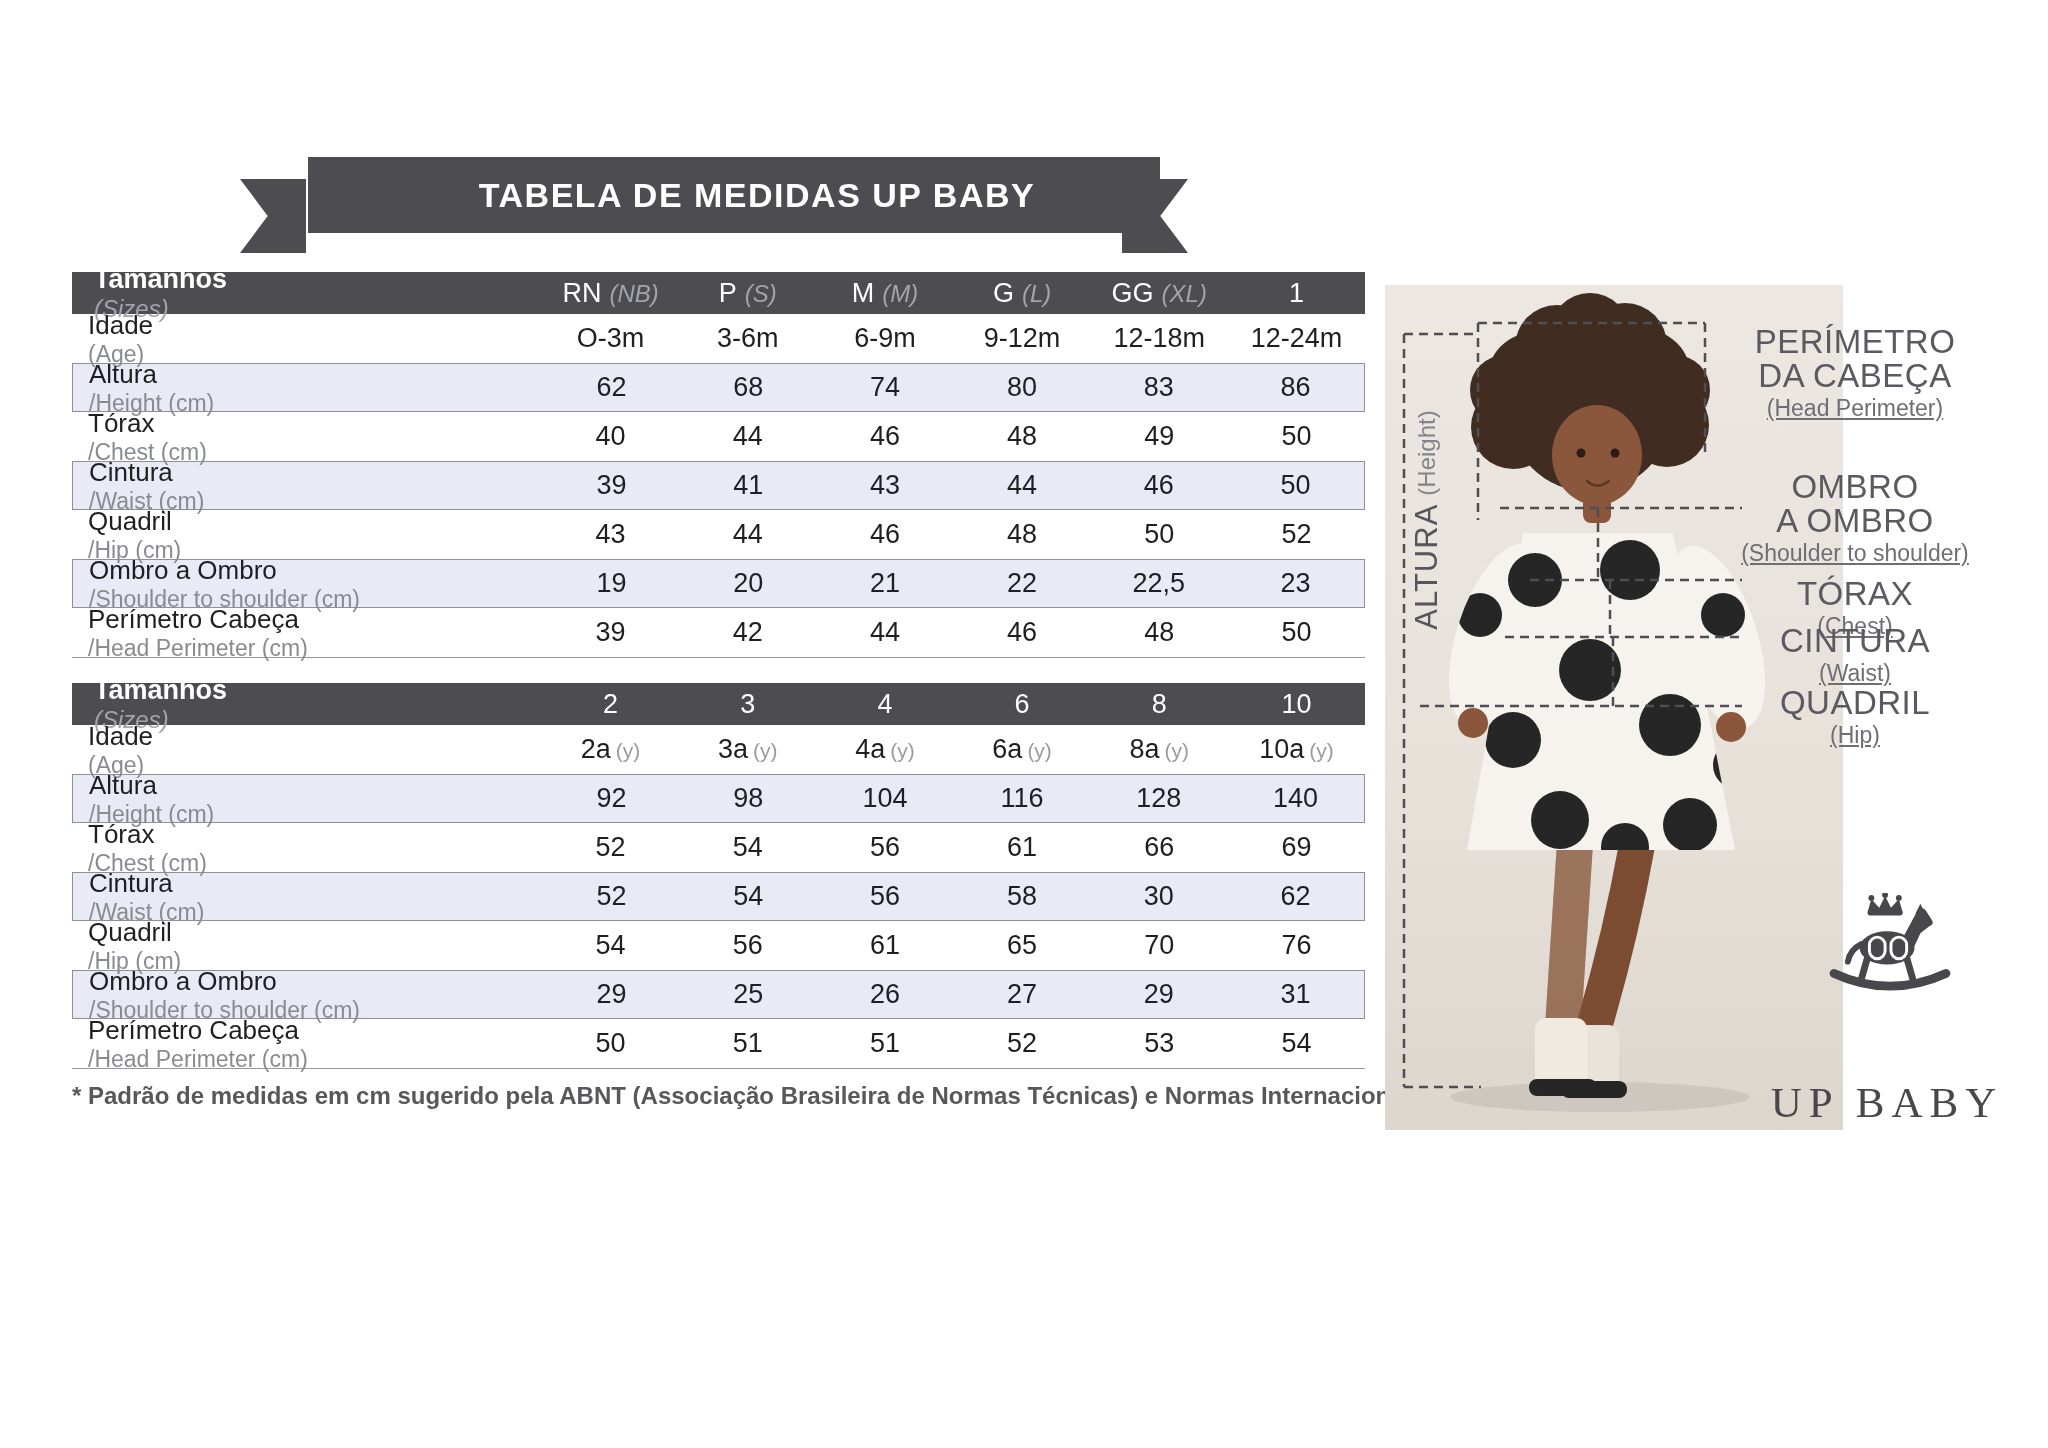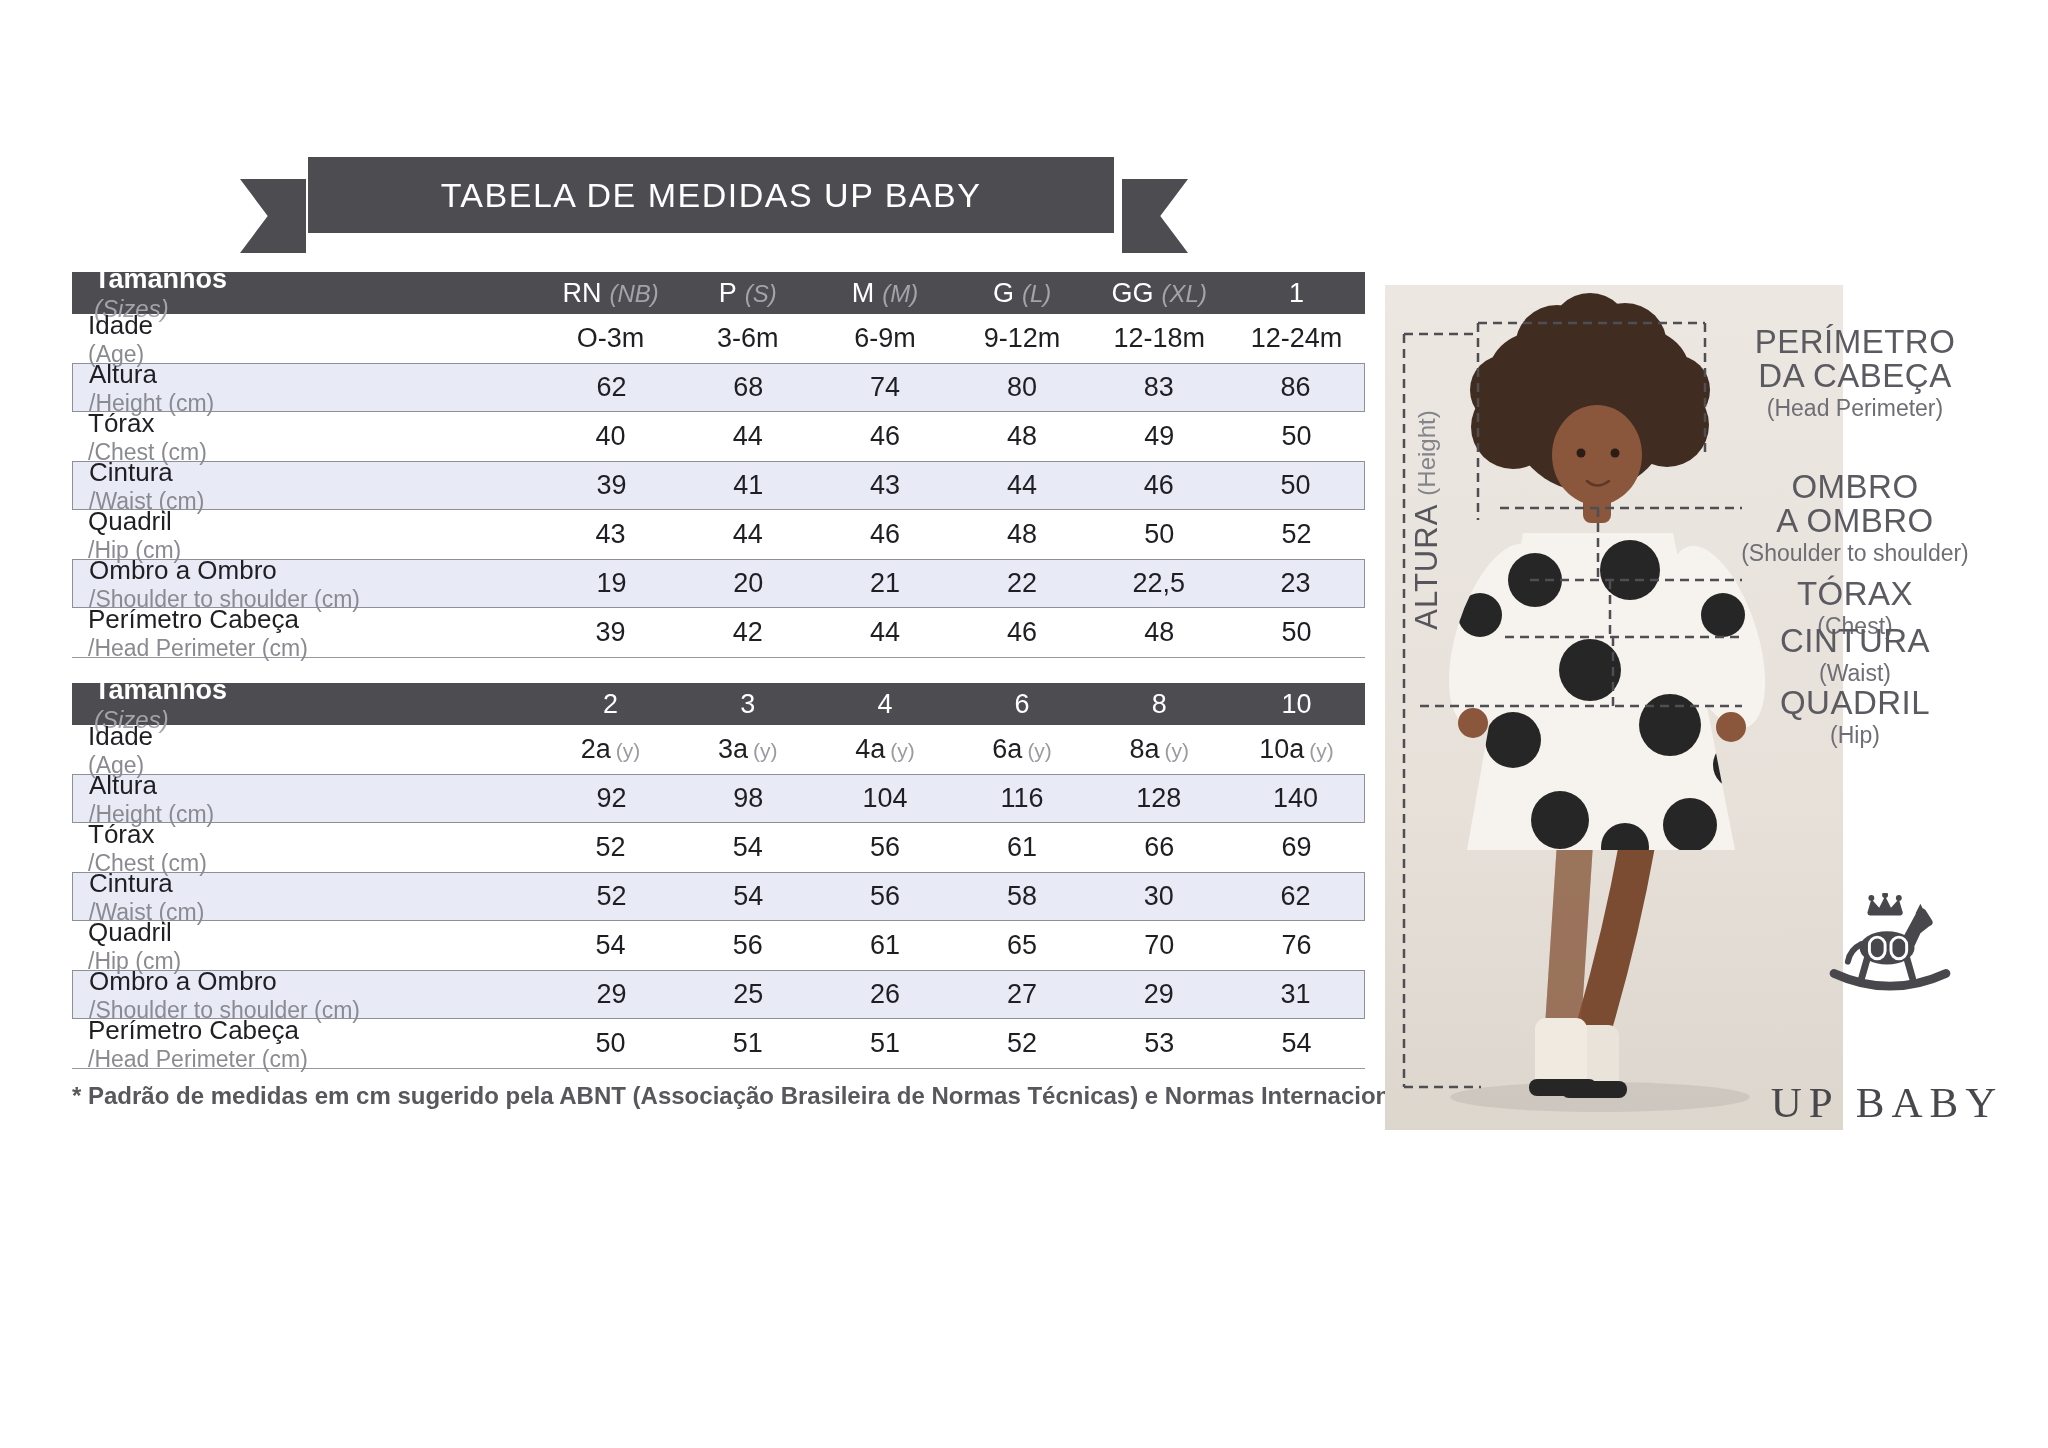--- a/index.html
+++ b/index.html
@@ -3,21 +3,21 @@
 <meta charset="utf-8">
 <style>
   html,body{margin:0;padding:0;background:#ffffff;}
   .page{position:relative;width:2048px;height:1448px;background:#ffffff;overflow:hidden;
         font-family:"Liberation Sans",sans-serif;color:#222226;}
   .abs{position:absolute;}
 
   
   .banner-main{left:308px;top:157px;width:806px;height:76px;background:#4c4c51;
     display:flex;align-items:center;justify-content:center;color:#fff;font-size:34px;
-    font-weight:normal;letter-spacing:1.5px;}
+    font-weight:bold;letter-spacing:1.5px;padding-left:46px;}
   .tail{top:179px;width:66px;height:74px;background:#4c4c51;}
   .tail-left{left:240px;clip-path:polygon(0 0,100% 0,100% 100%,0 100%,42% 50%);}
   .tail-right{left:1122px;clip-path:polygon(0 0,100% 0,58% 50%,100% 100%,0 100%);}
 
   
   .m-table{left:72px;width:1293px;border-bottom:1px solid #97979f;}
   .t1{top:272px;} .t2{top:683px;}
   .t-header{display:flex;align-items:center;height:42px;background:#4c4c51;}
   .t-row{display:flex;align-items:center;height:49px;box-sizing:border-box;background:#fff;}
   .t-row.shaded{background:#e8eaf5;border:1px solid #8f8f98;}
@@ -40,21 +40,21 @@
   .photo-panel{left:1385px;top:285px;width:458px;height:845px;
     background:linear-gradient(180deg,#ece7e1 0%,#e7e1da 60%,#ddd6cd 100%);}
   .altura-label{left:1317px;top:500px;width:220px;height:40px;transform:rotate(-90deg);
     display:flex;align-items:center;justify-content:center;white-space:nowrap;}
   .altura-main{font-size:31px;color:#55555b;letter-spacing:1px;}
   .altura-sub{font-size:24px;color:#83838a;margin-left:8px;}
 
   
   .mlabel{left:1700px;width:310px;text-align:center;}
   .ml-line{font-size:33px;line-height:34px;color:#5a5a60;letter-spacing:0.5px;}
-  .ml-sub{font-size:23px;line-height:30px;color:#6e6e74;}
+  .ml-sub{font-size:23px;line-height:30px;color:#6e6e74;text-decoration:underline;}
   .ml-head{top:325px;} .ml-shoulder{top:470px;} .ml-chest{top:577px;}
   .ml-waist{top:624px;} .ml-hip{top:686px;}
 
   
   .logo-icon{left:1826px;top:893px;}
   .logo-text{left:1762px;top:1078px;width:250px;text-align:center;
     font-family:"Liberation Serif",serif;font-size:43px;color:#47474c;letter-spacing:7px;}
 </style>
 </head>
 <body>

